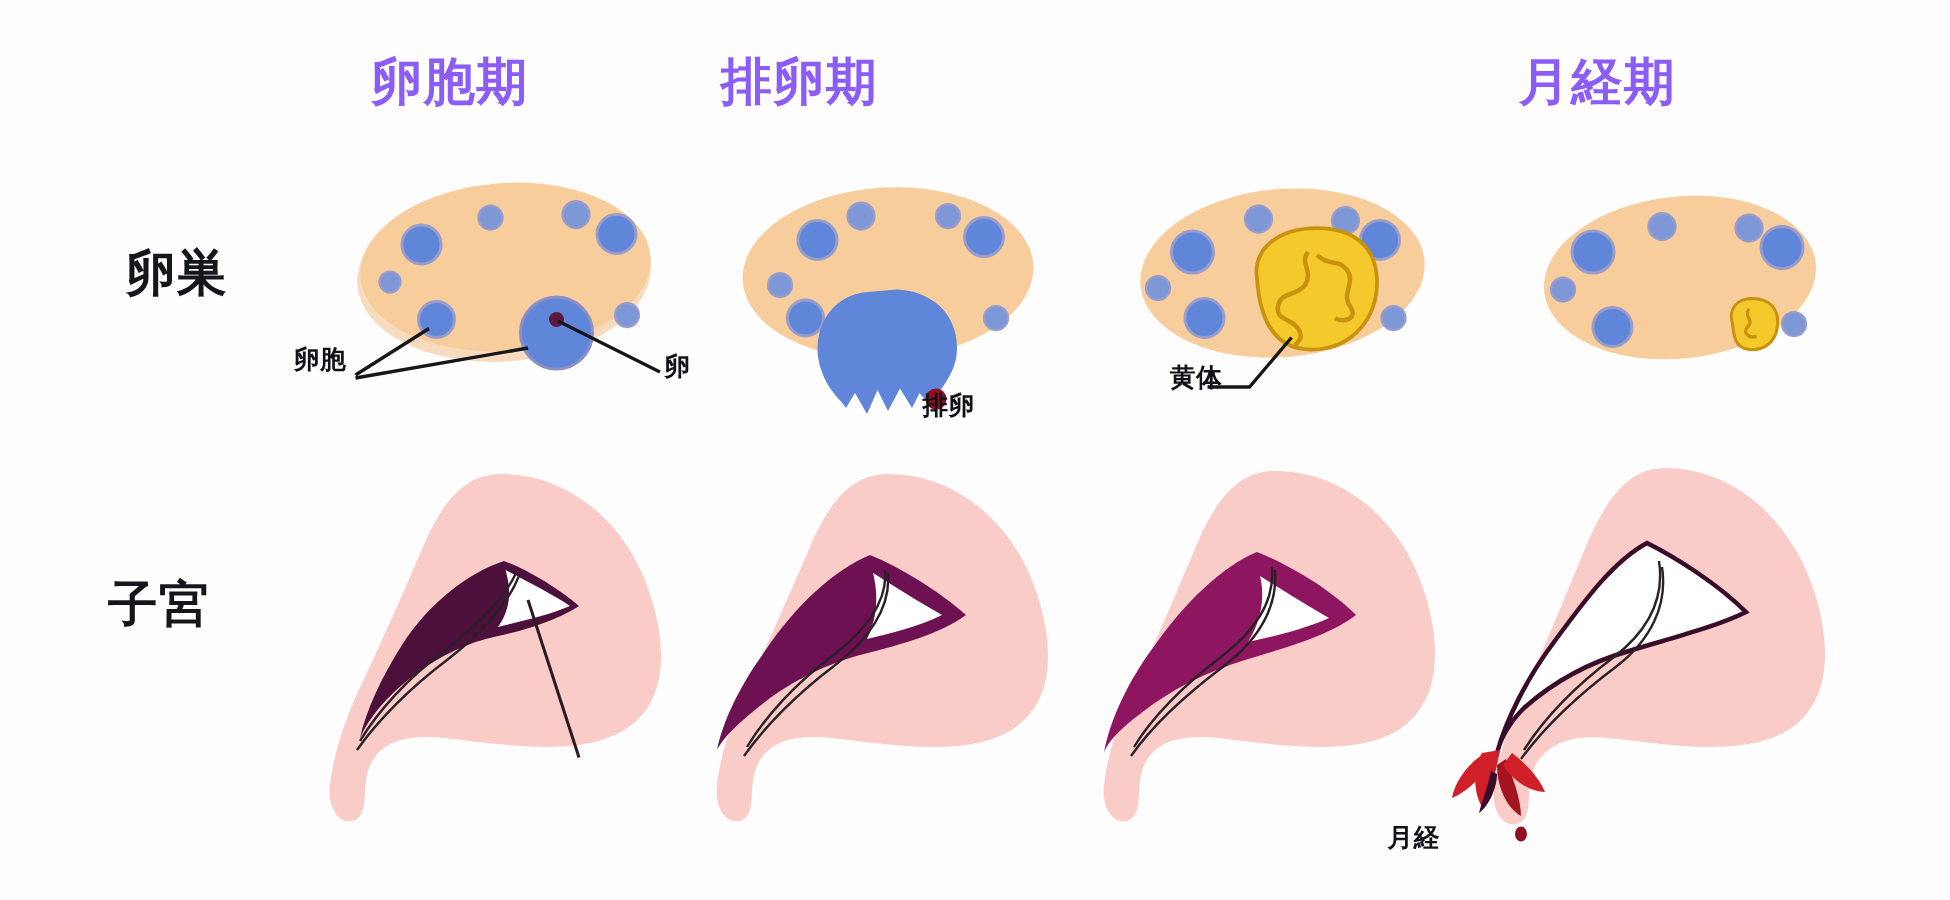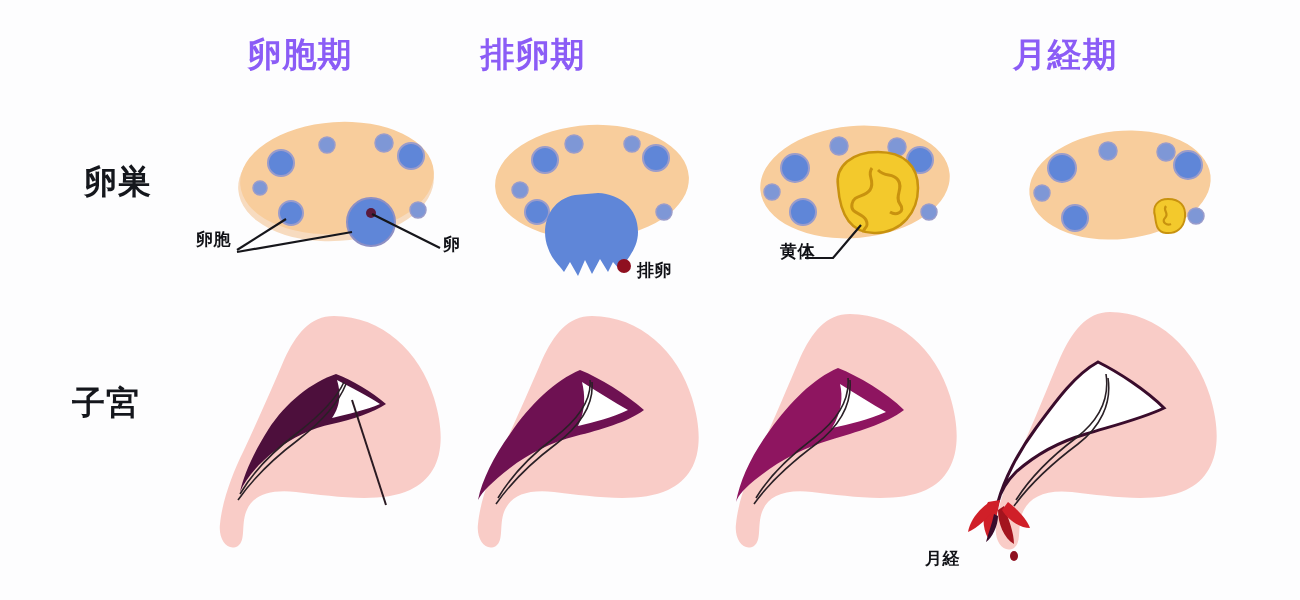--- a/index.html
+++ b/index.html
@@ -272,20 +272,20 @@
         <ellipse cx="1014" cy="556" rx="4" ry="5" fill="#8f1020"></ellipse>
       </g>
     </g>
 
   </svg>
 
   <div class="anno" style="left:196px; top:228px;">卵胞</div>
 
   <div class="anno" style="left:443px; top:233px;">卵</div>
 
-  <div class="anno" style="left:637px; top:259px;">排卵</div>
+  <div class="anno" style="left:615px; top:259px;">排卵</div>
 
   <div class="anno" style="left:780px; top:240px;">黄体</div>
 
 
   <div class="anno" style="left:925px; top:505px;margin-top:42px;">月経</div>
 
 </div>
 
 </body></html>

